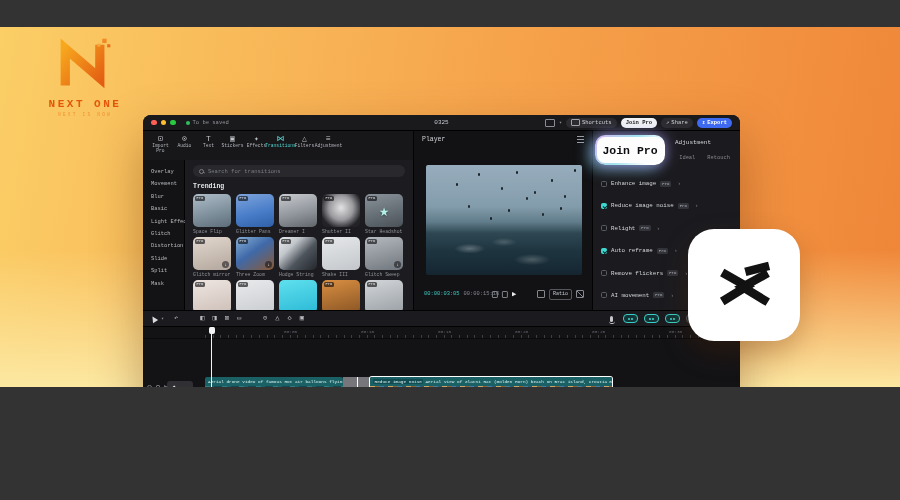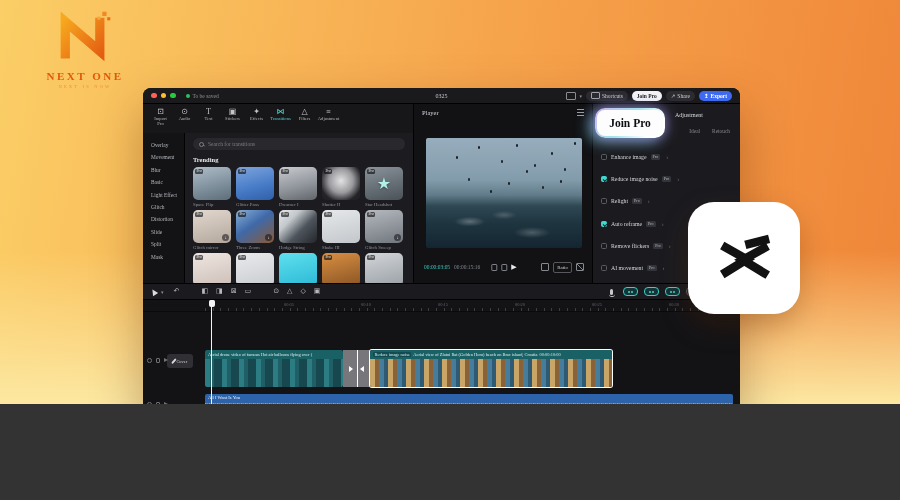--- a/index.html
+++ b/index.html
@@ -1,20 +1,20 @@
 <!DOCTYPE html>
 <html><head>
 <meta charset="utf-8">
 <style>
   html,body{margin:0;padding:0;background:#333;}
-  .stage{position:relative;width:900px;height:404px;overflow:hidden;
-    font-family:Liberation Serif, serif;
+  .stage{position:relative;width:900px;height:360px;overflow:hidden;
+    font-family:Liberation Mono, monospace;
     background:
       linear-gradient(to top, #fce8a2 0%, rgba(252,232,162,0) 38%),
-      linear-gradient(100deg,#fbce66 0%, #f6a44c 52%, #ef8538 100%);}
+      linear-gradient(100deg,#fbce66 0%, #f6a44c 52%, #ef8538 100%); margin-top: 27px;}
   
   .brand{position:absolute;left:20px;top:8px;width:130px;text-align:center;}
   .brand-name{font-size:11px;font-weight:bold;letter-spacing:2.5px;color:#e25708;}
   .brand-tag{font-size:4.5px;letter-spacing:2.2px;color:#ef9134;margin-top:2px;}
   
   .window{position:absolute;left:143px;top:88px;width:597px;height:340px;background:#0f0f12;
     border-radius:8px;box-shadow:0 22px 50px rgba(80,30,0,.35);overflow:hidden;}
   .titlebar{position:absolute;left:0;top:0;width:100%;height:16px;background:#1a1a1d;
     display:flex;align-items:center;padding:0 8px;box-sizing:border-box;border-bottom:1px solid #000;}
   .dot{width:5.5px;height:5.5px;border-radius:50%;margin-right:4px;}

